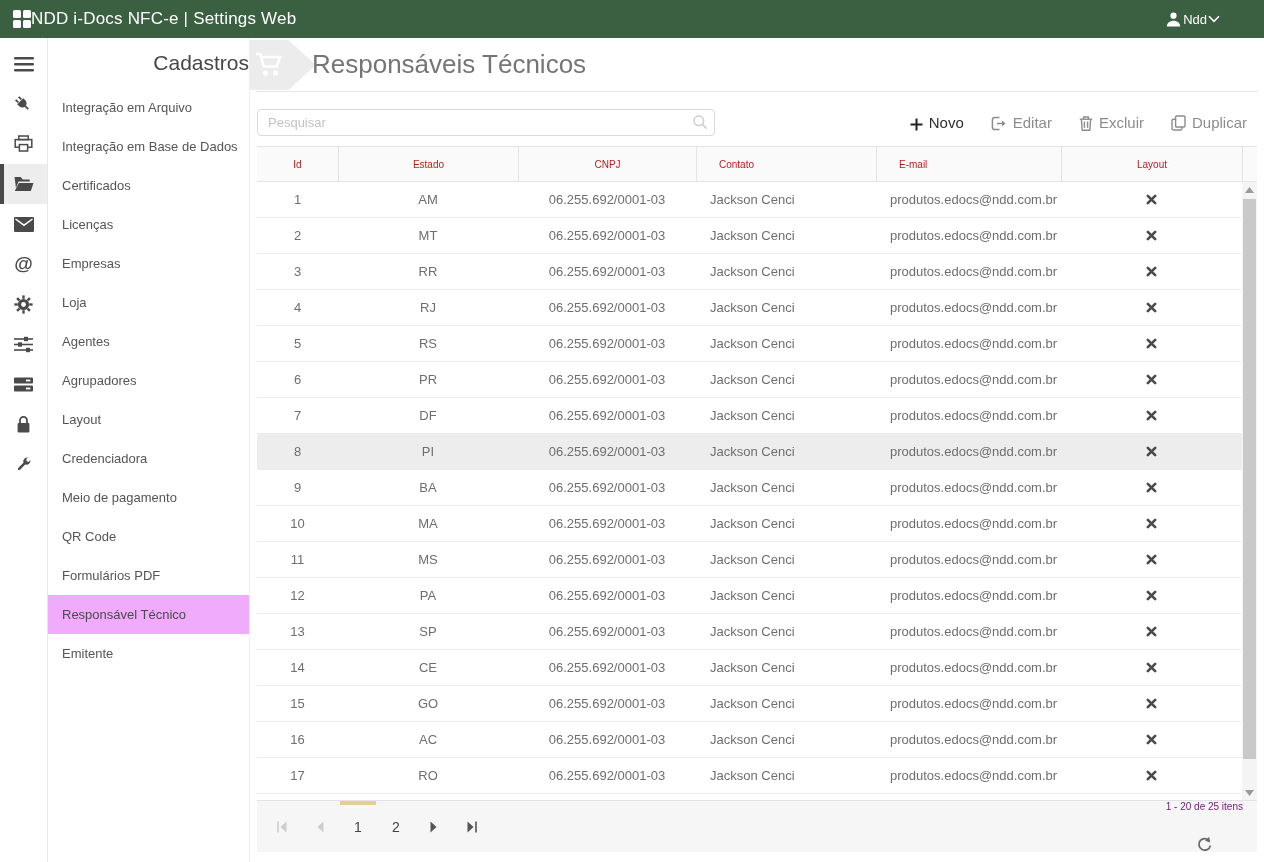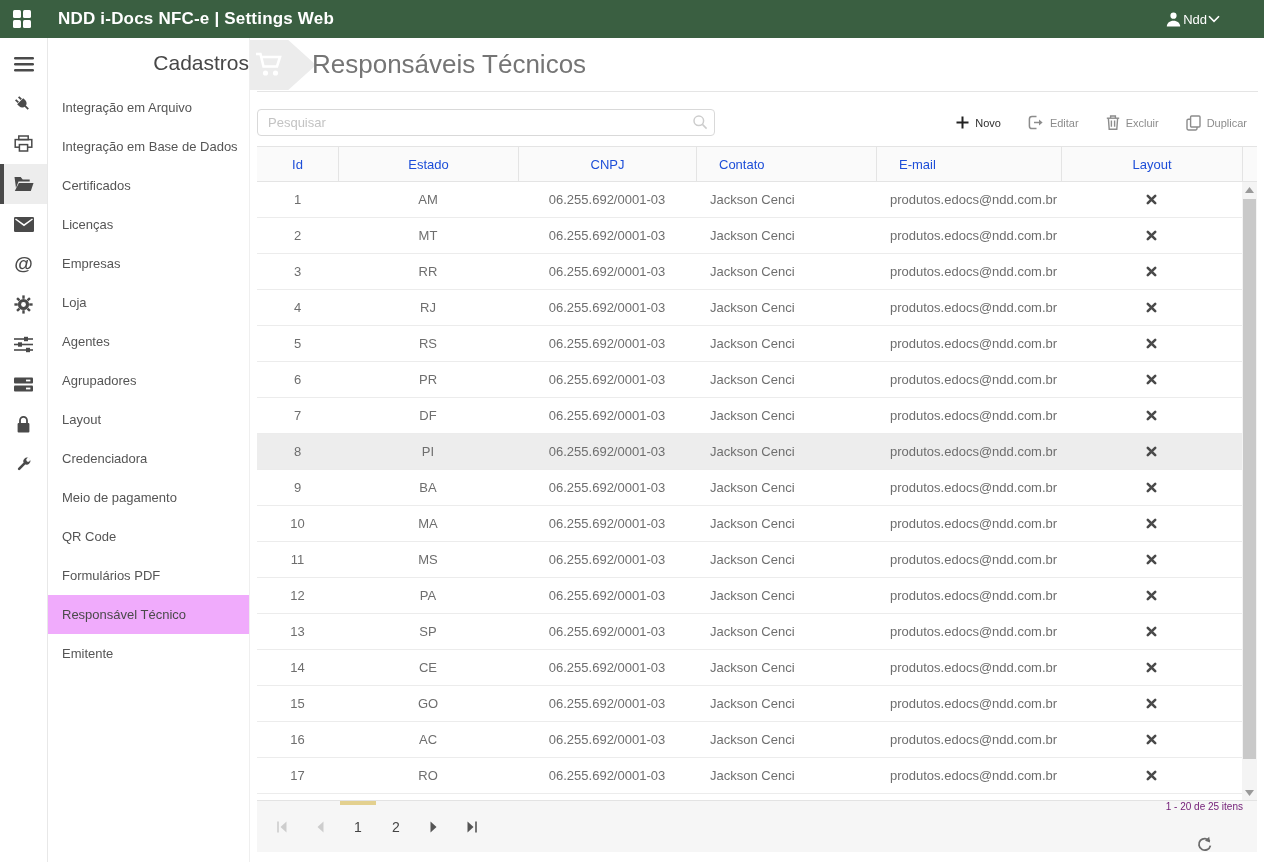--- a/index.html
+++ b/index.html
@@ -4,21 +4,21 @@
 <style>
   * { margin:0; padding:0; box-sizing:border-box; }
   html,body { width:1264px; height:862px; overflow:hidden; background:#fff;
               font-family:"Liberation Sans","DejaVu Sans",sans-serif; }
 
   
   .topbar { height:38px; background:#3a5f41; display:flex; align-items:center; color:#fff; }
   .logo { width:18px; height:18px; margin-left:13px; display:grid;
           grid-template-columns:8px 8px; grid-template-rows:8px 8px; gap:2px; }
   .logo div { background:#fff; border-radius:1.5px; }
-  .app-title { margin-left:27px; font-size:17px; font-weight:700; letter-spacing:.2px; }
+  .app-title { font-size:17px; font-weight:400; letter-spacing:.2px; }
   .user { margin-left:auto; margin-right:44px; display:flex; align-items:center; gap:1px; cursor:pointer; }
   .user .name { font-size:13px; }
 
   
   .shell { display:flex; height:824px; }
 
   
   .rail { width:48px; border-right:1px solid #e8e8e8; padding-top:6px; flex:none; }
   .rail-item { height:40px; display:flex; align-items:center; justify-content:center;
                position:relative; cursor:pointer; }
@@ -44,30 +44,30 @@
   .wm-cart { position:absolute; left:4px; top:10px; }
   .page-title { margin-left:55px; font-size:26px; color:#757575; font-weight:400; position:relative; }
 
   .toolbar { margin-top:17px; height:27px; display:flex; align-items:center; flex:none; }
   .search-wrap { position:relative; width:458px; height:27px; margin-left:0; }
   .search-input { width:100%; height:100%; border:1px solid #d9d9d9; border-radius:4px;
                   padding:0 30px 0 10px; font-size:13px; color:#555; outline:none; font-family:inherit; }
   .search-input::placeholder { color:#c3c3c3; }
   .search-icon { position:absolute; right:7px; top:5px; }
   .actions { margin-left:auto; display:flex; align-items:center; gap:27px; padding-right:11px; }
-  .action { display:flex; align-items:center; gap:6px; font-size:11px; color:#8c8c8c;
+  .action { display:flex; align-items:flex-end; gap:6px; font-size:15px; color:#8c8c8c;
             cursor:pointer; background:none; border:none; font-family:inherit; }
   .action.primary { color:#2e2e2e; }
 
   
   .grid { margin-top:10px; position:relative; width:1000px; flex:none; }
   .grid-head { display:flex; height:36px; background:#fafafa;
                border-top:1px solid #e4e4e4; border-bottom:1px solid #e4e4e4; }
-  .gh-cell { display:flex; align-items:center; justify-content:center; font-size:13px;
-             color:#1d4ed8; border-left:1px solid #e4e4e4; cursor:pointer; }
+  .gh-cell { display:flex; align-items:center; justify-content:center; font-size:10px;
+             color:#b91c1c; border-left:1px solid #e4e4e4; cursor:pointer; }
   .gh-cell:first-child { border-left:none; }
   .gh-cell.left { justify-content:flex-start; padding-left:22px; }
   .gh-spacer { width:15px; border-left:1px solid #e4e4e4; }
   .grid-body { height:618px; width:985px; overflow:hidden; position:relative; background:#fff; }
   .grid-row { display:flex; height:36px; border-bottom:1px solid #ececec; background:#fff; cursor:pointer; }
   .grid-row.highlight { background:#ededed; }
   .g-cell { display:flex; align-items:center; justify-content:center; font-size:13px; color:#6e6e6e; }
   .g-cell.left { justify-content:flex-start; padding-left:14px; }
   .c0{width:81px} .c1{width:180px} .c2{width:178px} .c3{width:180px} .c4{width:185px} .c5{width:181px}
 

